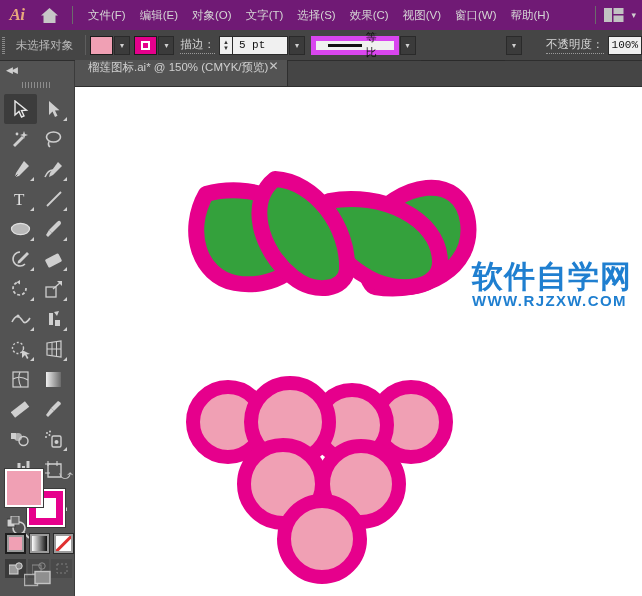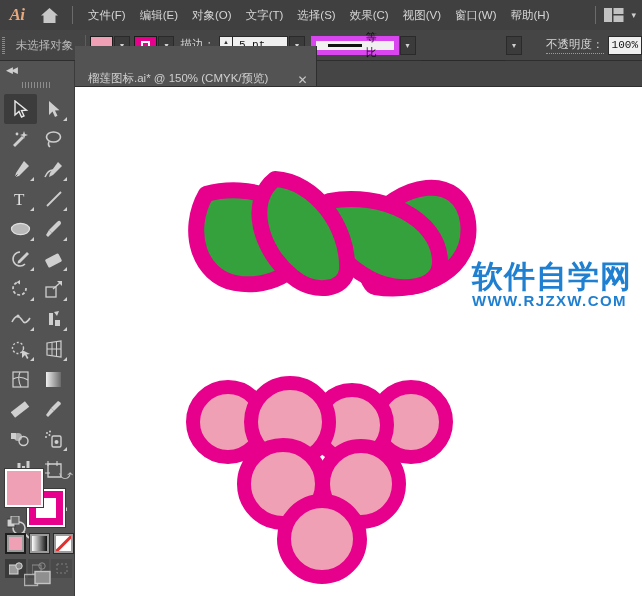--- a/index.html
+++ b/index.html
@@ -7,21 +7,21 @@
     width: 642px; height: 596px;
     overflow: hidden;
     background: #ffffff;
     font-family: "Liberation Sans", "DejaVu Sans", sans-serif;
   }
   #app { position: relative; width: 642px; height: 596px; background: #535353; }
 
   
   .menubar {
     position: absolute; left: 0; top: 0; width: 642px; height: 30px;
-    background: #404040; display: flex; align-items: center;
+    background: #701a75; display: flex; align-items: center;
   }
   .ai-logo {
     width: 34px; height: 30px; display: flex; align-items: center; justify-content: center;
     color: #e8a87c; font-size: 17px; font-weight: bold; font-style: italic;
     font-family: "Liberation Serif", serif; letter-spacing: -0.5px;
   }
   .home-icon { width: 30px; height: 30px; display: flex; align-items: center; justify-content: center; }
   .vsep { width: 1px; height: 18px; background: #6b6b6b; margin: 0 8px; }
   .menu-item {
     font-size: 11.5px; color: #d5d5d5; padding: 4px 7px; white-space: nowrap; cursor: default;
@@ -89,22 +89,22 @@
     font-size: 11px; color: #111; font-family: "Liberation Mono", monospace;
   }
 
   
   .tabbar {
     position: absolute; left: 75px; top: 61px; width: 567px; height: 26px;
     background: #454545; border-bottom: 1px solid #2e2e2e;
     display: flex; align-items: flex-end;
   }
   .doc-tab {
-    height: 40px; background: #535353; display: flex; align-items: flex-end;
-    padding: 0 9px 0 13px; gap: 29px; border-right: 1px solid #2e2e2e;
+    height: 26px; background: #535353; display: flex; align-items: flex-start;
+    padding: 0 9px 0 13px; gap: 0; border-right: 1px solid #2e2e2e;
   }
   .doc-tab-title { font-size: 11.5px; color: #cfcfcf; white-space: nowrap; }
   .tab-close { color: #c9c9c9; font-size: 12px; line-height: 1; }
 
   
   .toolpanel {
     position: absolute; left: 0; top: 61px; width: 75px; height: 535px;
     background: #535353; border-right: 1px solid #3b3b3b;
   }
   .tp-head { height: 17px; display: flex; align-items: center; padding-left: 6px; }

